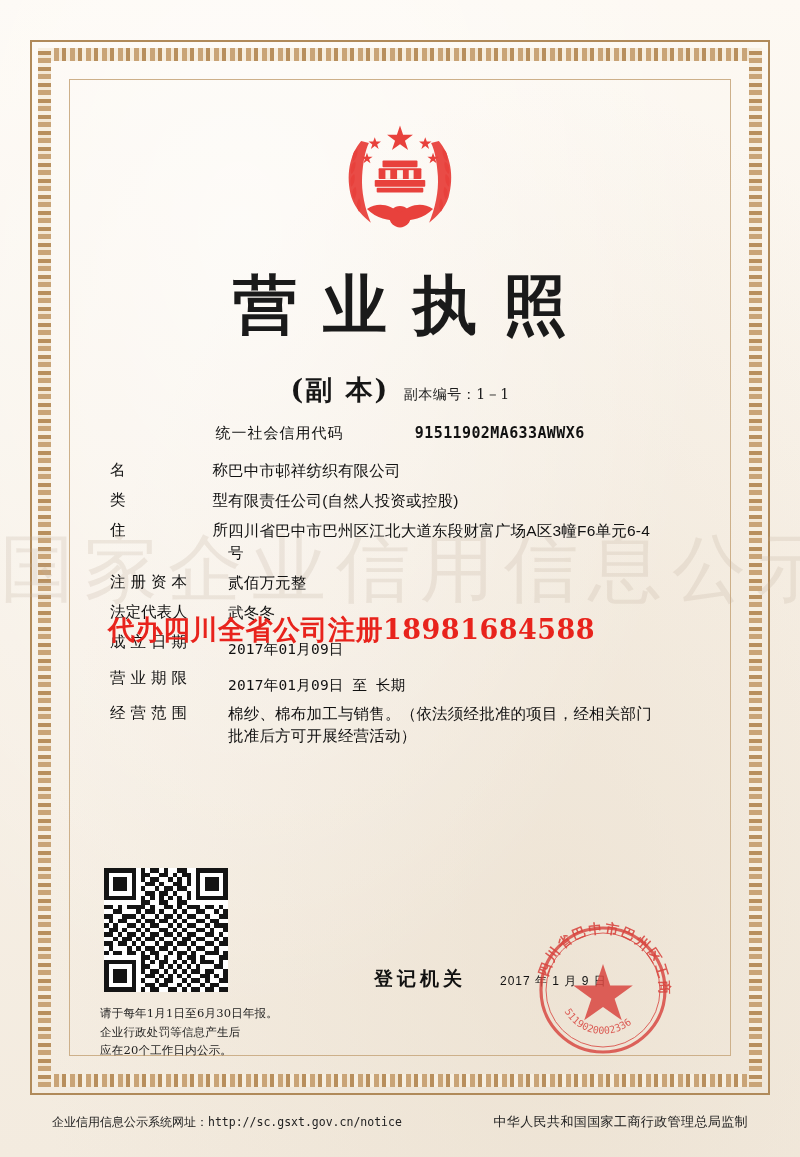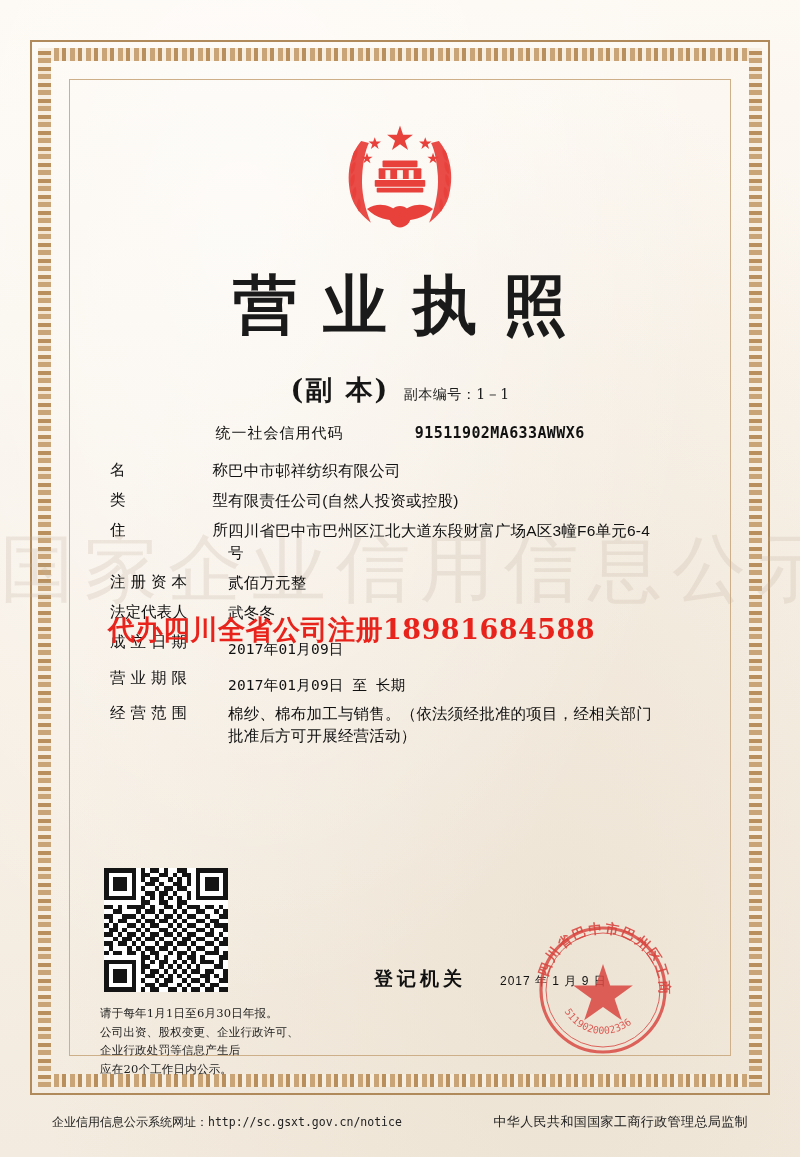--- a/index.html
+++ b/index.html
@@ -833,21 +833,20 @@
         <textPath href="#sealArc" startOffset="7%" id="sealTextPath">四川省巴中市巴州区工商和质量技术监督管理局</textPath>
       </text>
       <text font-family="'DejaVu Sans Mono',monospace" font-size="10" fill="#d8453f" opacity="0.85">
         <textPath href="#sealArcBottom" startOffset="16%" id="sealCodePath">5119020002336</textPath>
       </text>
     </svg>
   </div>
 
   <div class="notes">
     <div>请于每年1月1日至6月30日年报。</div>
-    <div>公司出资、股权变更、企业行政许可、</div>
     <div>企业行政处罚等信息产生后</div>
     <div>应在20个工作日内公示。</div>
   </div>
 
   <div class="footer-left">
     <span class="cn">企业信用信息公示系统网址：</span><span>http://sc.gsxt.gov.cn/notice</span>
   </div>
   <div class="footer-right">中华人民共和国国家工商行政管理总局监制</div>
 
 </div>

